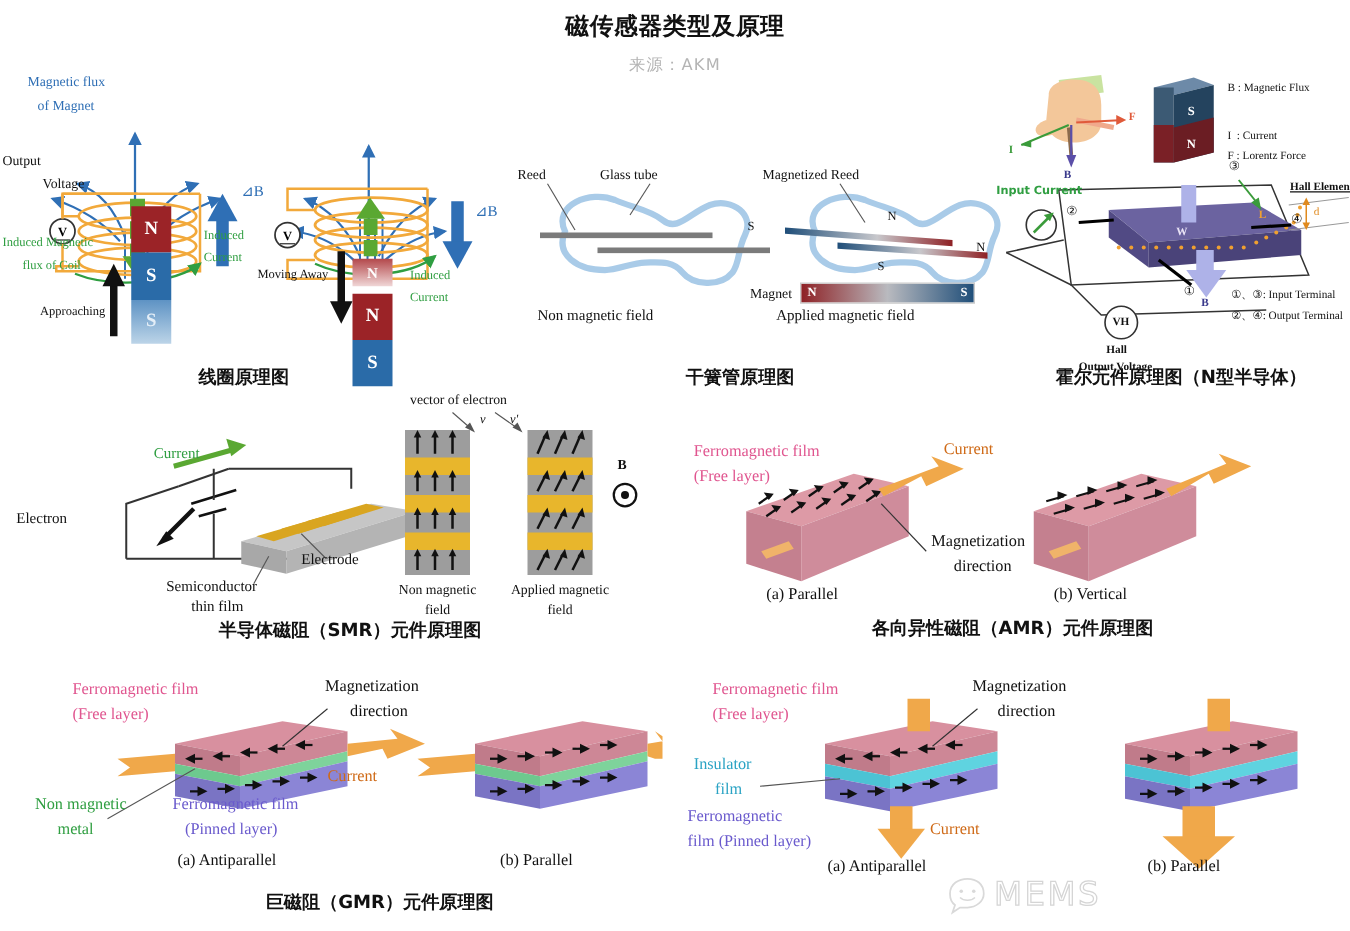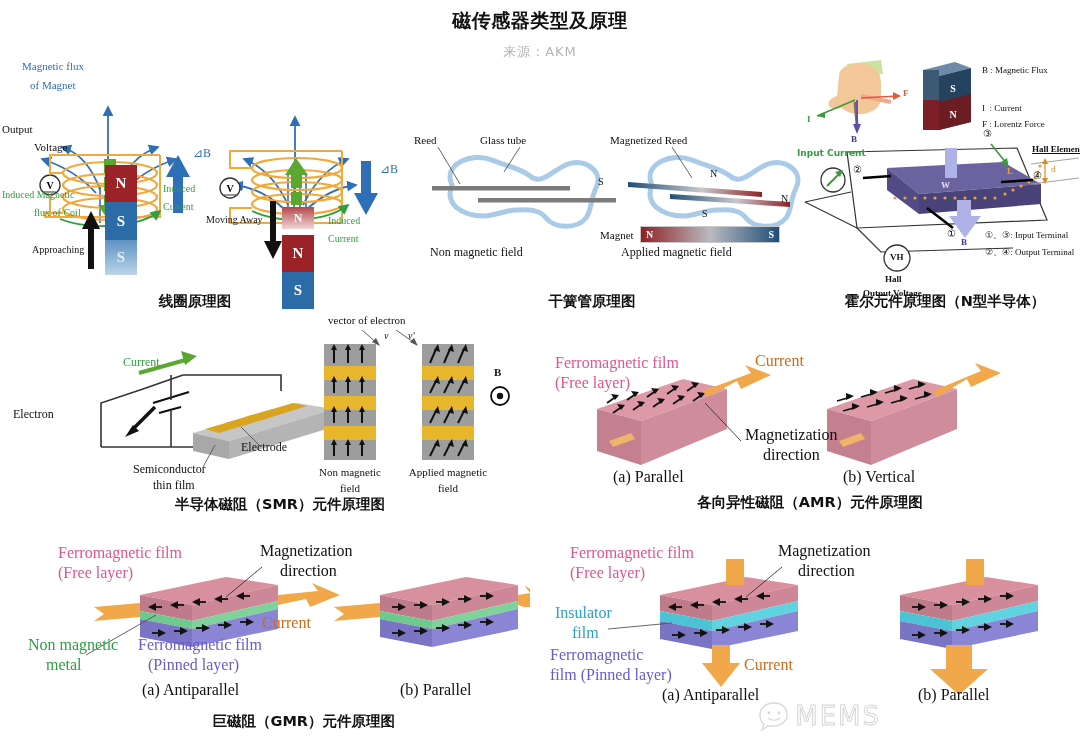--- a/index.html
+++ b/index.html
@@ -35,21 +35,21 @@
     font-family: "DejaVu Sans", sans-serif;
     font-weight: bold; font-size: 14.5px; color: #111;
     white-space: nowrap;
   }
 
   
   .lbl { position: absolute; white-space: pre; line-height: 1.22; }
   .s10 { font-size: 10px; }
   .s11 { font-size: 11px; }
   .s12 { font-size: 12px; }
-  .s13 { font-size: 16px; }
+  .s13 { font-size: 13px; }
   .s9  { font-size: 9px; }
   .b   { font-weight: bold; }
   .i   { font-style: italic; }
   .blue  { color: #2f6fb5; }
   .green { color: #2f9e41; }
   .orange{ color: #e08a1e; }
   .dkorange { color: #cf6a17; }
   .pink  { color: #e0558f; }
   .purple{ color: #6a5acd; }
   .cyan  { color: #2aa3c4; }
@@ -153,21 +153,21 @@
         <rect x="173" y="120" width="10" height="38"></rect>
         <polygon points="166,122 190,122 178,100"></polygon>
       </g>
     </svg>
 
     <div class="lbl s11 blue" style="left:22px;top:5px;">Magnetic flux</div>
     <div class="lbl s11 blue" style="left:30px;top:24px;text-align:center;">of Magnet</div>
     <div class="lbl s11 black" style="left:2px;top:68px;">Output</div>
     <div class="lbl s11 black" style="left:2px;top:86px;margin-left:32px;">Voltage</div>
     <div class="lbl s10 green" style="left:2px;top:134px;">Induced Magnetic</div>
-    <div class="lbl s10 green" style="left:18px;top:152px;margin-left:16px;">flux of Coil</div>
+    <div class="lbl s10 green" style="left:18px;top:152px;">flux of Coil</div>
     <div class="lbl s10 green" style="left:163px;top:128px;">Induced</div>
     <div class="lbl s10 green" style="left:163px;top:146px;">Current</div>
     <div class="lbl s12 blue" style="left:193px;top:91px;">⊿B</div>
     <div class="lbl s10 black" style="left:32px;top:189px;">Approaching</div>
 
     <div class="mag" style="left:105px;top:110px;width:32px;height:110px;">
       <div class="pole-n" style="height:37px;">N</div>
       <div class="pole-s" style="height:38px;">S</div>
       <div class="pole-s-fade" style="height:35px;">S</div>
     </div>

